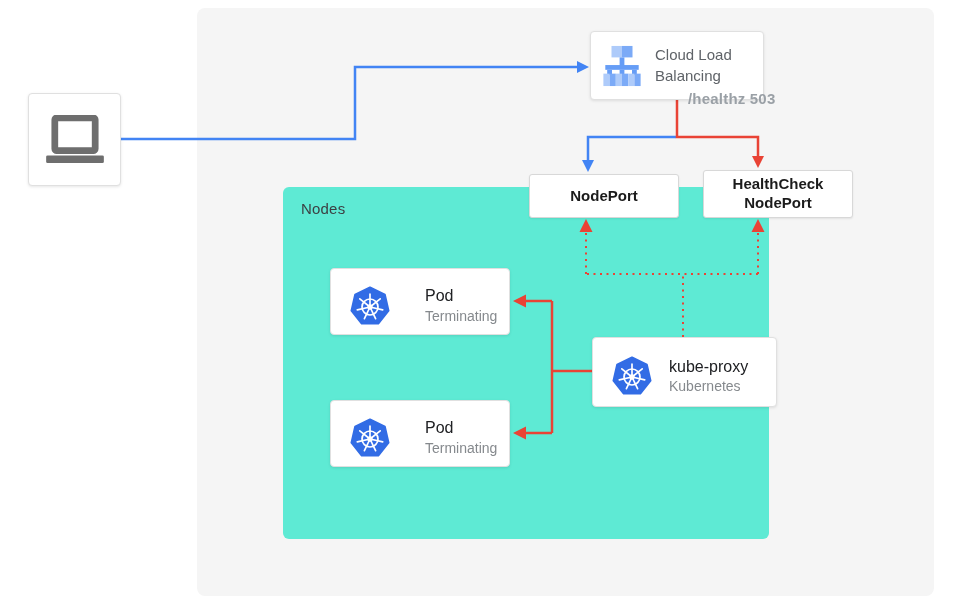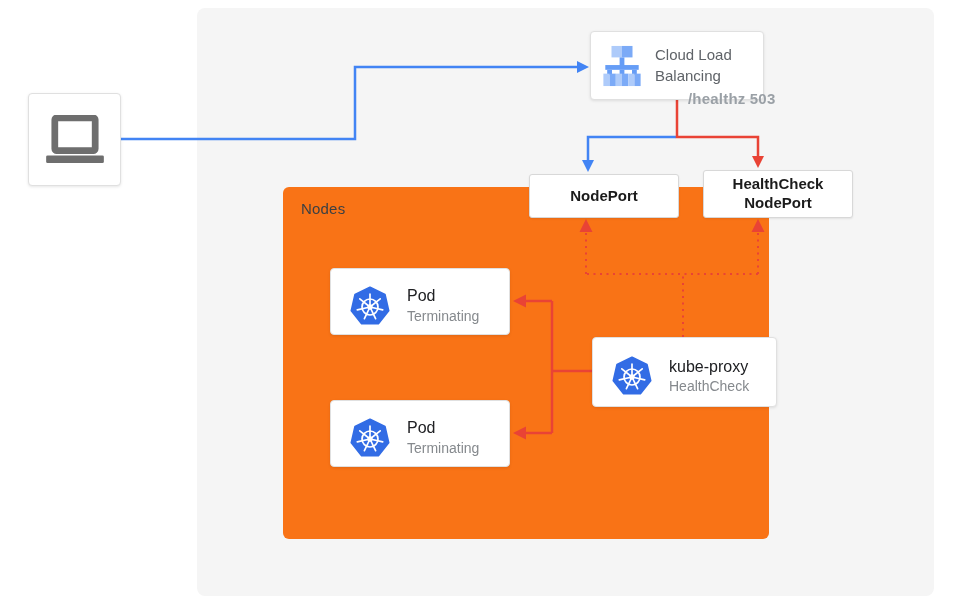--- a/index.html
+++ b/index.html
@@ -6,21 +6,21 @@
   .canvas{
     position:relative;width:953px;height:612px;background:#ffffff;overflow:hidden;
     font-family:"Liberation Sans",sans-serif;-webkit-font-smoothing:antialiased;
   }
   .gray-panel{
     position:absolute;left:197px;top:8px;width:737px;height:588px;
     background:#f5f5f5;border-radius:8px;
   }
   .nodes-box{
     position:absolute;left:283px;top:187px;width:486px;height:352px;
-    background:#f97316;border-radius:6px;
+    background:#5eead4;border-radius:6px;
   }
   .nodes-label{
     position:absolute;left:18px;top:13px;font-size:15px;color:#3c4043;letter-spacing:.2px;
   }
   .wires{position:absolute;left:0;top:0;width:953px;height:612px;pointer-events:none;}
   .card{
     position:absolute;background:#ffffff;border:1px solid #e0e0e0;border-radius:4px;
     box-shadow:0 1px 3px rgba(0,0,0,0.10);box-sizing:border-box;
     display:flex;align-items:center;
   }
@@ -32,21 +32,21 @@
     font-size:15px;font-weight:bold;color:#9aa0a6;letter-spacing:.2px;
   }
   .port-box{
     position:absolute;background:#ffffff;border:1px solid #d8d8d8;border-radius:3px;
     box-shadow:0 1px 2px rgba(0,0,0,0.08);box-sizing:border-box;
     display:flex;align-items:center;justify-content:center;text-align:center;
     font-size:15px;font-weight:bold;color:#1b1b1b;line-height:1.25;
   }
   .nodeport-box{left:511px;top:174px;width:150px;height:44px;margin-left:18px;}
   .hc-box{left:683px;top:170px;width:150px;height:48px;padding:0 18px;margin-left:20px;}
-  .work-card{width:180px;height:67px;padding:8px 0 0 19px;gap:17px;}
+  .work-card{width:180px;height:67px;padding:8px 0 0 19px;gap:35px;}
   .pod1{left:330px;top:268px;}
   .pod2{left:330px;top:400px;}
   .kube-proxy-card{left:592px;top:337px;width:185px;height:70px;padding:8px 0 0 19px;gap:17px;}
   .card-title{font-size:16px;color:#202124;line-height:1.3;}
   .card-sub{font-size:14px;color:#85898d;line-height:1.3;}
   .icon-wrap{display:flex;align-items:center;justify-content:center;flex:0 0 auto;}
 </style>
 </head>
 <body>
 
@@ -178,17 +178,17 @@
   </div>
 
   <div class="card kube-proxy-card">
     <span class="icon-wrap">
       <svg width="40" height="40">
           <use href="#k8s-icon"></use>
         </svg>
     </span>
     <div>
       <div class="card-title">kube-proxy</div>
-      <div class="card-sub">HealthCheck</div>
+      <div class="card-sub">Kubernetes</div>
     </div>
   </div>
 
 </div>
 
 </body></html>

